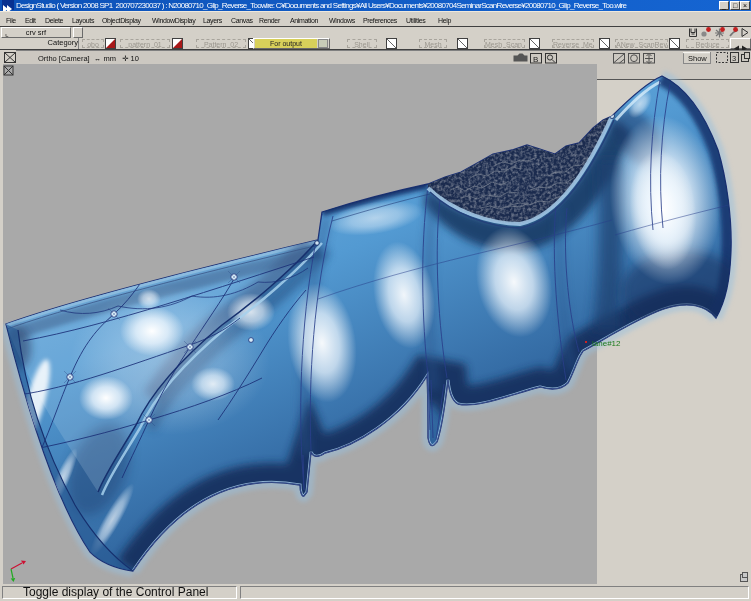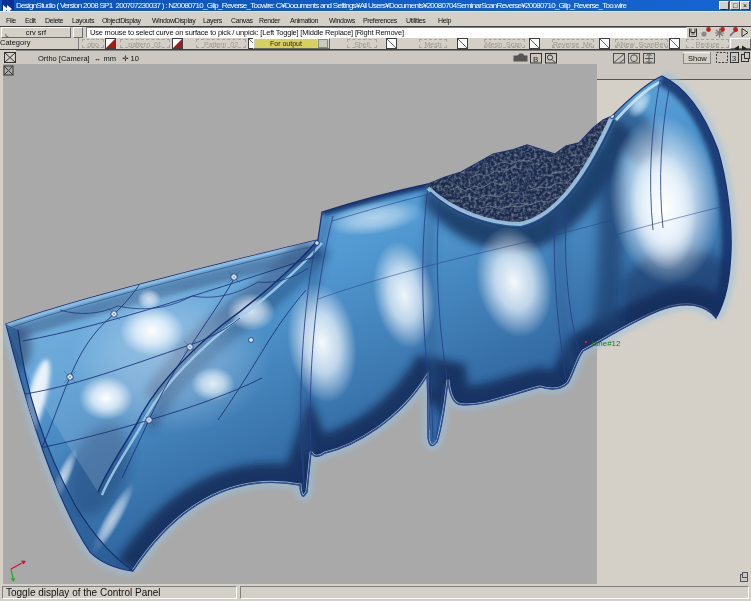--- a/index.html
+++ b/index.html
@@ -7,29 +7,29 @@
 #title .txt{position:absolute;left:16px;top:1px;color:#fff;font-size:8px;letter-spacing:-0.72px;white-space:nowrap;width:702px;overflow:hidden;}
 #ticon{position:absolute;left:2px;top:0px;width:12px;height:10px;background:#083090;}
 .wbtn{position:absolute;top:1px;width:10px;height:9px;background:#d4d0c8;border:1px solid;border-color:#fff #404040 #404040 #fff;font-size:7px;line-height:7px;text-align:center;color:#000;}
 #menu{left:0;top:11px;width:751px;height:16px;background:#d4d0c8;border-top:1px solid #efe8dc;border-bottom:1px solid #404040;}
 #menu span{position:absolute;top:4.5px;font-size:7px;color:#111;letter-spacing:-0.35px;}
 #row2{left:0;top:27px;width:751px;height:11px;background:#d4d0c8;}
 #crvsrf{position:absolute;left:1px;top:0px;width:70px;height:11px;background:#d4d0c8;border:1px solid;border-color:#fff #6a6a6a #6a6a6a #fff;font-size:7.5px;text-align:center;line-height:9px;color:#111;}
 #mbtn{position:absolute;left:73px;top:0px;width:10px;height:11px;background:#d4d0c8;border:1px solid;border-color:#fff #6a6a6a #6a6a6a #fff;}
 #prompt{position:absolute;left:86px;top:0px;width:601px;height:11px;background:#fff;border:1px solid;border-color:#808080 #fff #fff #808080;font-size:7.5px;line-height:9px;color:#111;padding-left:3px;letter-spacing:-0.2px;white-space:nowrap;}
 #row3{left:0;top:38px;width:751px;height:12px;background:#d4d0c8;border-bottom:1px solid #404040;}
-#cat{position:absolute;left:0;top:0;width:79px;height:11px;border-right:1px solid #808080;font-size:7.5px;text-align:left;line-height:10px;color:#111;}
+#cat{position:absolute;left:0;top:0;width:79px;height:11px;border-right:1px solid #808080;font-size:7.5px;text-align:right;line-height:10px;color:#111;}
 .tab{position:absolute;top:1px;height:9px;border:1px dashed #a8a49c;color:#9a968e;font-size:7px;line-height:7px;text-align:center;padding-top:1px;white-space:nowrap;overflow:hidden;}
 .licon{position:absolute;top:0px;width:11px;height:11px;border:1px solid #404040;background:linear-gradient(45deg,#fff 46%,#666 46%,#666 54%,#fff 54%);}
 .licon.red{background:linear-gradient(to bottom right,#fff 48%,#a81818 52%);}
 #row4{left:16px;top:50px;width:751px;height:30px;background:#ccc8c1;border-top:1px solid #808080;border-bottom:1px solid #555;}
 #row4 .t{position:absolute;top:3px;font-size:7.5px;color:#111;}
 #vp{left:3px;top:64px;width:594px;height:520px;background:#a9a9a9;}
 #status{left:0;top:584px;width:751px;height:17px;background:#d4d0c8;}
-.sbox{position:absolute;top:2px;height:13px;border:1px solid;border-color:#808080 #fff #fff #808080;font-size:10px;line-height:11px;color:#111;padding-left:3px;}
+.sbox{position:absolute;top:2px;height:13px;border:1px solid;border-color:#808080 #fff #fff #808080;font-size:12px;line-height:11px;color:#111;padding-left:20px;}
 </style></head>
 <body>
 <div class="abs" id="title">
   <div id="ticon"><svg width="12" height="10" xmlns="http://www.w3.org/2000/svg">
         <path d="M1,1 L6,5 L1,9 Z M5,1 L10,5 L5,9 Z" fill="#fff"></path>
       </svg></div>
   <div class="txt">DesignStudio ( Version 2008 SP1&nbsp;&nbsp;200707230037 ) : N20080710_Glip_Reverse_Toowire: C¥Documents and Settings¥All Users¥Documents¥20080704SeminarScanReverse¥20080710_Glip_Reverse_Too.wire</div>
   <div class="wbtn" style="left:719px;">_</div>
   <div class="wbtn" style="left:730px;">□</div>
   <div class="wbtn" style="left:740px;">×</div>
@@ -46,21 +46,20 @@
     <span style="left:259px;">Render</span>
     <span style="left:290px;">Animation</span>
     <span style="left:329px;">Windows</span>
     <span style="left:363px;">Preferences</span>
     <span style="left:406px;">Utilities</span>
     <span style="left:438px;">Help</span>
 </div>
 <div class="abs" id="row2">
   <div id="crvsrf"><span style="position:absolute;left:3px;top:1px;font-size:8px;">⌞</span>crv srf</div>
   <div id="mbtn"></div>
-  <div id="prompt">Use mouse to select curve on surface to pick / unpick: [Left Toggle] [Middle Replace] [Right Remove]</div>
 </div>
 <div class="abs" id="row3">
   <div id="cat">Category</div>
   <div class="tab" style="left:82px;width:22px;">obo</div>
     <div class="licon red" style="left:105px;"></div>
   <div class="tab" style="left:120px;width:50px;">pattern_01</div>
     <div class="licon red" style="left:172px;"></div>
   <div class="tab" style="left:196px;width:50px;">Pattern_02</div>
     <div class="licon" style="left:248px;"></div>
   <div style="position:absolute;left:253px;top:0;width:77px;height:11px;background:#d4d0c8;border:1px solid;border-color:#fff #6a6a6a #6a6a6a #fff;"></div>

